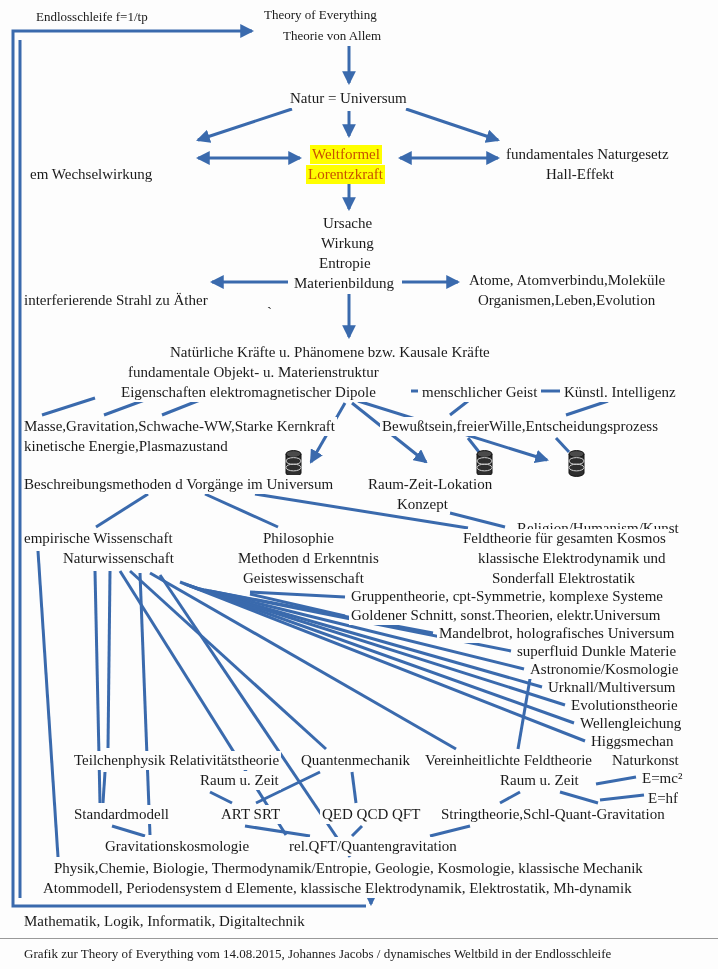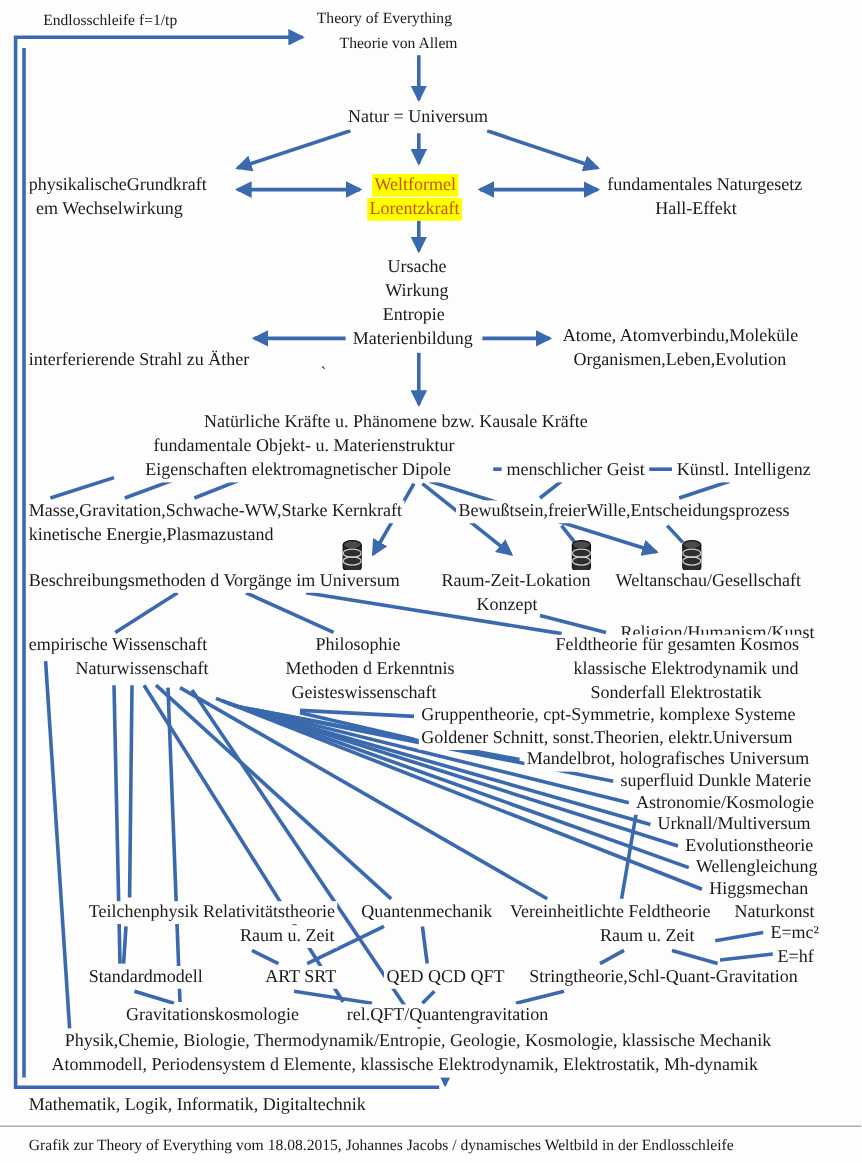--- a/index.html
+++ b/index.html
@@ -99,21 +99,20 @@
     <line x1="362" y1="826" x2="352" y2="836"></line>
     <line x1="112" y1="826" x2="145" y2="836"></line>
     <line x1="470" y1="826" x2="430" y2="836"></line>
   </svg>
 
   <div class="node big" style="left:34px;top:7px;">Endlosschleife  f=1/tp</div>
   <div class="node big" style="left:262px;top:5px;">Theory of Everything</div>
   <div class="node big" style="left:281px;top:26px;">Theorie von Allem</div>
   <div class="node" style="left:288px;top:89px;">Natur = Universum</div>
 
-  <div class="node" style="left:22px;top:145px;">physikalischeGrundkraft</div>
   <div class="node" style="left:28px;top:165px;">em Wechselwirkung</div>
   <div class="node hl" style="left:310px;top:145px;">Weltformel</div>
   <div class="node hl" style="left:306px;top:165px;">Lorentzkraft</div>
   <div class="node" style="left:504px;top:145px;">fundamentales Naturgesetz</div>
   <div class="node" style="left:544px;top:165px;">Hall-Effekt</div>
 
   <div class="node" style="left:321px;top:214px;">Ursache</div>
   <div class="node" style="left:319px;top:234px;">Wirkung</div>
   <div class="node" style="left:317px;top:254px;">Entropie</div>
   <div class="node" style="left:292px;top:274px;">Materienbildung</div>
@@ -154,21 +153,20 @@
         <path d="M2 4 v19 a7.5 3.4 0 0 0 15 0 v-19" fill="#2e2e2e" stroke="#111"></path>
         <ellipse cx="9.5" cy="4" rx="7.5" ry="3.4" fill="#4a4a4a" stroke="#111"></ellipse>
         <ellipse cx="9.5" cy="11" rx="7.5" ry="3.4" fill="none" stroke="#cfcfcf"></ellipse>
         <ellipse cx="9.5" cy="17.5" rx="7.5" ry="3.4" fill="none" stroke="#cfcfcf"></ellipse>
       </svg>
   </span>
 
   <div class="node" style="left:22px;top:475px;">Beschreibungsmethoden d Vorgänge im Universum</div>
   <div class="node" style="left:366px;top:475px;">Raum-Zeit-Lokation</div>
   <div class="node" style="left:395px;top:495px;">Konzept</div>
-  <div class="node" style="left:511px;top:475px;">Weltanschau/Gesellschaft</div>
   <div class="node" style="left:515px;top:495px;margin-top:24px;">Religion/Humanism/Kunst</div>
 
   <div class="node" style="left:22px;top:529px;">empirische Wissenschaft</div>
   <div class="node" style="left:61px;top:549px;">Naturwissenschaft</div>
   <div class="node" style="left:261px;top:529px;">Philosophie</div>
   <div class="node" style="left:236px;top:549px;">Methoden d Erkenntnis</div>
   <div class="node" style="left:241px;top:569px;">Geisteswissenschaft</div>
   <div class="node" style="left:461px;top:529px;">Feldtheorie für gesamten Kosmos</div>
   <div class="node" style="left:476px;top:549px;">klassische Elektrodynamik und</div>
   <div class="node" style="left:349px;top:587px;">Gruppentheorie, cpt-Symmetrie, komplexe Systeme</div>
@@ -198,15 +196,15 @@
   <div class="node" style="left:439px;top:805px;">Stringtheorie,Schl-Quant-Gravitation</div>
 
   <div class="node" style="left:103px;top:837px;">Gravitationskosmologie</div>
   <div class="node" style="left:287px;top:837px;">rel.QFT/Quantengravitation</div>
 
   <div class="node" style="left:52px;top:859px;">Physik,Chemie, Biologie, Thermodynamik/Entropie, Geologie, Kosmologie, klassische Mechanik</div>
   <div class="node" style="left:41px;top:879px;">Atommodell, Periodensystem d Elemente, klassische Elektrodynamik, Elektrostatik, Mh-dynamik</div>
   <div class="node" style="left:22px;top:912px;">Mathematik, Logik, Informatik, Digitaltechnik</div>
 
   <div class="rule"></div>
-  <div class="node cap" style="left:22px;top:944px;">Grafik zur Theory of Everything vom 18.08.2015, Johannes Jacobs / dynamisches Weltbild in der Endlosschleife</div>
+  <div class="node cap" style="left:22px;top:944px;">Grafik zur Theory of Everything vom 14.08.2015, Johannes Jacobs / dynamisches Weltbild in der Endlosschleife</div>
 
 </div>
 
 </body></html>

